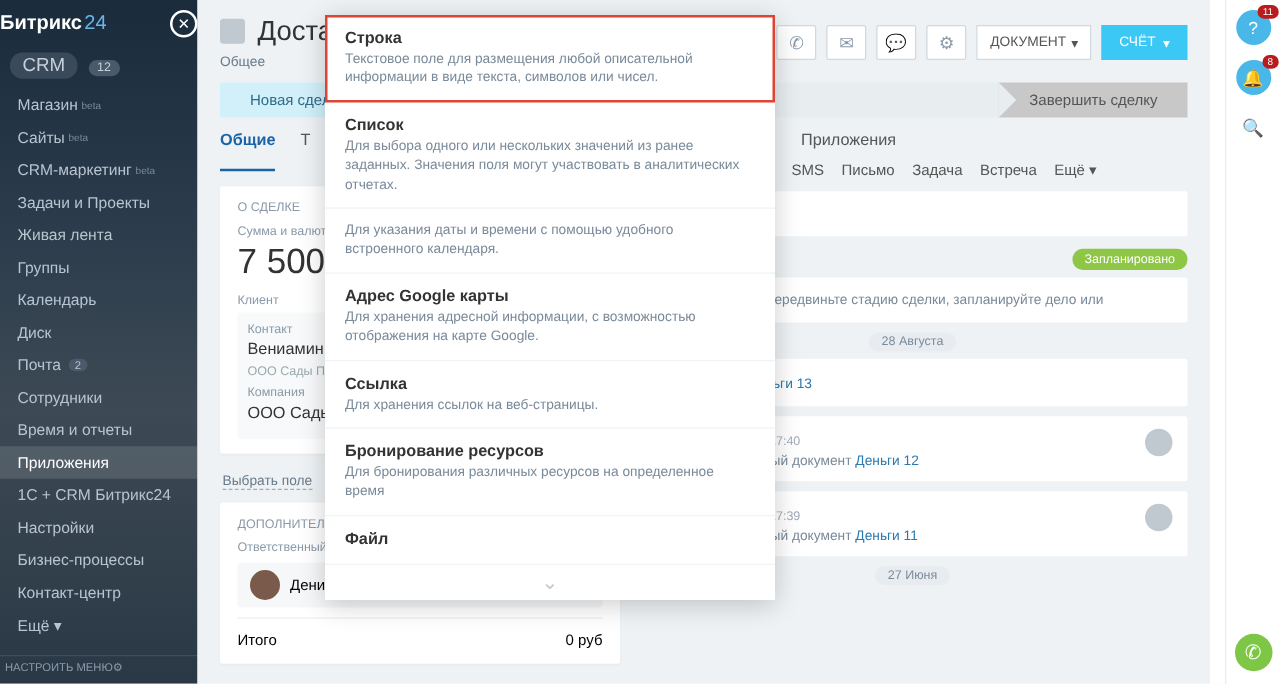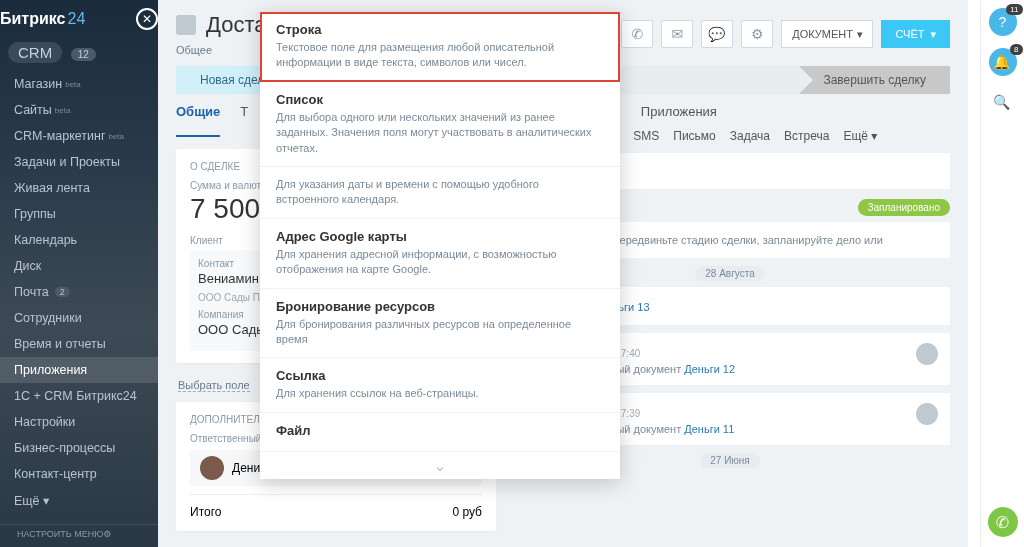--- a/index.html
+++ b/index.html
@@ -10,21 +10,21 @@
 .logo b { font-weight: bold; }
 .logo .num { color: #6bb5e8; margin-left: 2px; }
 .logo-close { width: 22px; height: 22px; border: 2px solid #fff; border-radius: 50%; display: flex; align-items: center; justify-content: center; margin-left: auto; font-size: 12px; color: #fff; cursor: pointer; }
 .crm-pill { margin: 4px 8px 8px; }
 .crm-pill span { background: #3a4a5a; border-radius: 10px; padding: 2px 10px; font-size: 15px; color: #c5d0da; display: inline-block; }
 .crm-pill .count { background: #4a5a6a; border-radius: 8px; padding: 1px 7px; font-size: 10px; margin-left: 4px; }
 .side-item { padding: 6px 14px; font-size: 12.5px; color: #b8c4d0; cursor: pointer; display: flex; align-items: center; }
 .side-item.active { background: rgba(255,255,255,0.12); color: #fff; }
 .side-item sup { font-size: 8px; color: #7a8a9a; margin-left: 3px; }
 .side-item .badge { background: #4a5a6a; border-radius: 7px; padding: 0 5px; font-size: 9px; margin-left: 6px; }
-.side-footer { position: absolute; bottom: 4px; left: 0; width: 100%; padding: 4px 17px; font-size: 9px; color: #8a9aaa; border-top: 1px solid rgba(255,255,255,0.1); display: flex; align-items: center; }
+.side-footer { position: absolute; bottom: 4px; left: 0; width: 100%; padding: 4px 4px; font-size: 9px; color: #8a9aaa; border-top: 1px solid rgba(255,255,255,0.1); display: flex; align-items: center; }
 
 .main { position: absolute; left: 158px; top: 0; right: 56px; height: 547px; background: #eef2f4; }
 .header { padding: 12px 18px 4px; display: flex; align-items: center; }
 .header .avatar-sm { width: 20px; height: 20px; background: #c0c8d0; border-radius: 3px; margin-right: 10px; }
 .header h1 { font-size: 22px; font-weight: 300; color: #333; }
 .breadcrumb { padding: 2px 18px 10px; font-size: 11px; color: #6a7a8a; }
 .pipeline { display: flex; padding: 0 18px 10px; }
 .pipe-seg { height: 28px; position: relative; display: flex; align-items: center; padding: 0 18px 0 24px; font-size: 12px; }
 .pipe-seg.new { background: #d2f0fa; color: #2d6b8a; }
 .pipe-seg.mid { flex: 1; background: #e8edf0; }
@@ -85,21 +85,21 @@
 .dd-desc { font-size: 11px; color: #7a8a9a; line-height: 1.4; }
 .dd-chevron { text-align: center; padding: 4px; color: #c0c8d0; font-size: 16px; }
 
 .arrow { position: absolute; left: 300px; top: 395px; color: #d43; font-size: 22px; font-weight: bold; transform: rotate(-40deg); z-index: 50; }
 
 .rightbar { position: absolute; right: 0; top: 0; width: 44px; height: 547px; background: #fff; border-left: 1px solid #e8ecf0; display: flex; flex-direction: column; align-items: center; padding-top: 8px; gap: 12px; }
 .rb-icon { width: 28px; height: 28px; border-radius: 50%; display: flex; align-items: center; justify-content: center; font-size: 14px; position: relative; cursor: pointer; }
 .rb-help { background: #49b7e8; color: #fff; }
 .rb-bell { background: #49b7e8; color: #fff; }
 .rb-search { color: #a0acb8; }
-.rb-count { position: absolute; top: -4px; right: -6px; background: #404040; color: #fff; font-size: 8px; border-radius: 7px; padding: 1px 4px; }
+.rb-count { position: absolute; top: -4px; right: -6px; background: #b91c1c; color: #fff; font-size: 8px; border-radius: 7px; padding: 1px 4px; }
 .rb-phone { position: absolute; bottom: 10px; width: 30px; height: 30px; border-radius: 50%; background: #7ec645; color: #fff; display: flex; align-items: center; justify-content: center; }
 </style>
 </head>
 <body>
 
 <div class="sidebar">
   <div class="logo">
     <b>Битрикс</b>
       <span class="num">24</span>
     <div class="logo-close">✕</div>
@@ -254,26 +254,26 @@
         <div class="dd-desc">Для выбора одного или нескольких значений из ранее заданных. Значения поля могут участвовать в аналитических отчетах.</div>
       </div>
       <div class="dd-item">
         <div class="dd-desc">Для указания даты и времени с помощью удобного встроенного календаря.</div>
       </div>
       <div class="dd-item">
         <div class="dd-title">Адрес Google карты</div>
         <div class="dd-desc">Для хранения адресной информации, с возможностью отображения на карте Google.</div>
       </div>
       <div class="dd-item">
+        <div class="dd-title">Ссылка</div>
+        <div class="dd-desc">Для хранения ссылок на веб-страницы.</div>
+      </div>
+      <div class="dd-item">
         <div class="dd-title">Бронирование ресурсов</div>
         <div class="dd-desc">Для бронирования различных ресурсов на определенное время</div>
-      </div>
-      <div class="dd-item">
-        <div class="dd-title">Ссылка</div>
-        <div class="dd-desc">Для хранения ссылок на веб-страницы.</div>
       </div>
       <div class="dd-item">
         <div class="dd-title">Файл</div>
       </div>
     </div>
   <div class="dd-chevron">⌄</div>
 </div>
 
 <div class="arrow">↘</div>
 

